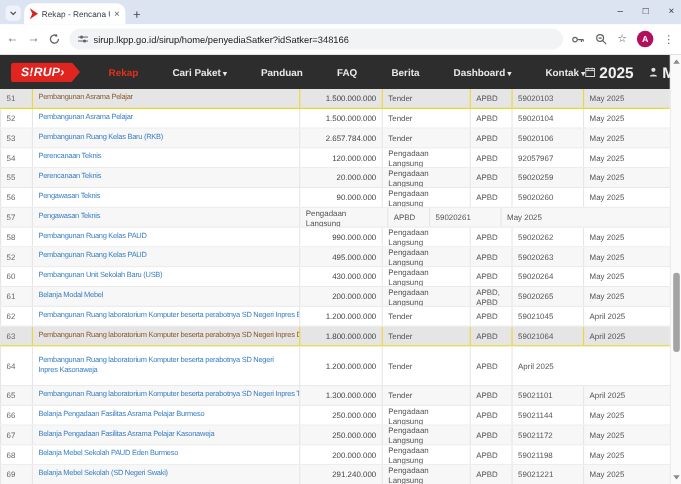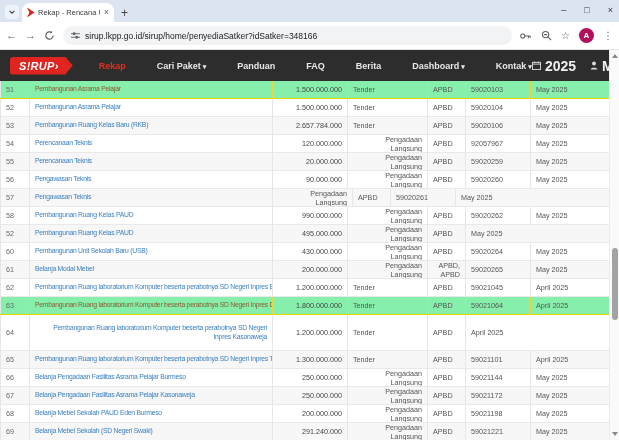--- a/index.html
+++ b/index.html
@@ -23,39 +23,39 @@
   .omnibox { flex:1; height:19px; background:#f1f3f4; border-radius:10px; display:flex;
     align-items:center; padding:0 8px; gap:5px; }
   .url { font-size:8.5px; color:#202124; white-space:nowrap; overflow:hidden; }
   .tb-icons { display:flex; align-items:center; gap:9px; }
   .avatar { width:15px; height:15px; border-radius:50%; background:#b0105c; color:#fff;
     font-size:8px; font-weight:bold; display:flex; align-items:center; justify-content:center; }
   .kebab { font-size:10px; color:#5f6368; }
   .star { font-size:10px; color:#5f6368; line-height:1; }
 
   
-  .page { position:relative; width:619px; height:352px;text-align:right; }
+  .page { position:relative; width:619px; height:352px; }
   .sirup-nav { height:31px; width:609px; background:#2d2d2d; display:flex; align-items:center;
     padding:0 8px 0 10px; gap:0; }
   .logo { background:#e02520; color:#fff; font-weight:bold; font-style:italic; font-size:11px;
     padding:3px 14px 3px 9px; letter-spacing:.3px; clip-path:polygon(0 0,88% 0,100% 50%,88% 100%,0 100%);
     border-radius:3px 0 0 3px; white-space:nowrap; }
   .menu { display:flex; align-items:center; margin-left:14px; gap:19px; }
   .nav-item { font-size:9px; font-weight:bold; color:#e8e8e8; white-space:nowrap;padding-left:12px; }
   .nav-item.active { color:#e0301e; }
   .caret { font-size:7px; margin-left:2px; }
   .nav-right { margin-left:auto; display:flex; align-items:center; gap:14px; font-size:14px;
     font-weight:bold; color:#f0f0f0; }
   .nav-right .grp { display:flex; align-items:center; gap:4px; }
 
   
   .tbody { width:609px; height:359px; overflow:hidden; }
   .trow { display:flex; height:18px; border-bottom:1px solid #e9e9e9; background:#fff; }
   .trow.stripe { background:#f7f7f7; }
-  .trow.hl { background:#86efac; border-bottom:1px solid #e8d200; }
+  .trow.hl { background:#e5e5e5; border-bottom:1px solid #e8d200; }
   .cell { border-right:1px solid #e6e6e6; display:flex; align-items:center; padding:0 5px;
     font-size:7.2px; color:#555; overflow:hidden; }
   .trow.hl .cell { border-right-color:#eed53a; }
   .c-no { width:30px; color:#666; border-left:1px solid #e6e6e6; }
   .c-name { width:243px; }
   .c-name span { color:#3a7fc1; font-size:6.8px; letter-spacing:-0.25px; white-space:nowrap; line-height:1.25; }
   .trow.hl .c-name span { color:#8a5a2e; }
   .trow.tall { height:36px; }
   .trow.tall .c-name span { white-space:normal; }
   .c-amount { width:75px; justify-content:flex-end; color:#444; }
@@ -263,20 +263,21 @@
   </div>
 
   <div class="trow stripe">
     <div class="cell c-no">52</div>
     <div class="cell c-name">
           <span>Pembangunan Ruang Kelas PAUD</span>
         </div>
     <div class="cell c-amount">495.000.000</div>
     <div class="cell c-method">Pengadaan Langsung</div>
     <div class="cell c-source">APBD</div>
+    <div class="cell c-code">59020263</div>
     <div class="cell c-date">May 2025</div>
   </div>
 
   <div class="trow">
     <div class="cell c-no">60</div>
     <div class="cell c-name">
           <span>Pembangunan Unit Sekolah Baru (USB)</span>
         </div>
     <div class="cell c-amount">430.000.000</div>
     <div class="cell c-method">Pengadaan Langsung</div>

